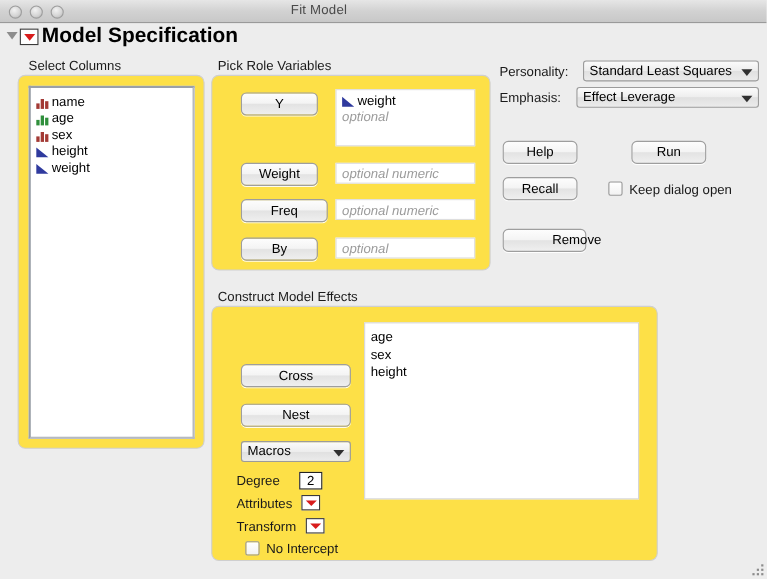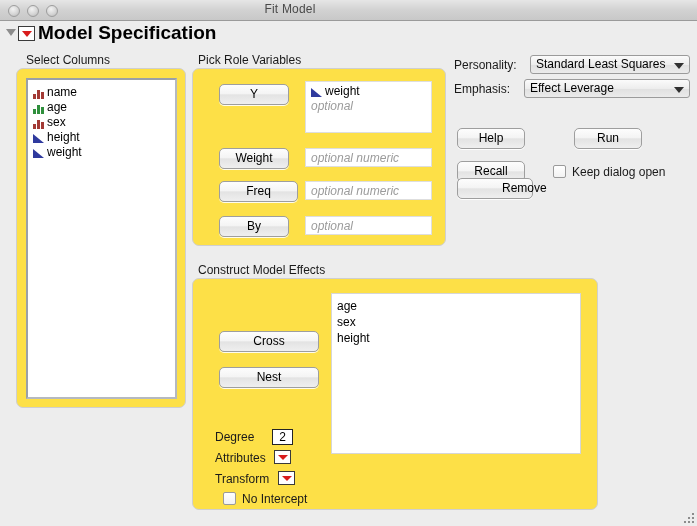--- a/index.html
+++ b/index.html
@@ -293,31 +293,35 @@
 
   <div class="lbl-right" style="left:454px; top:82px;">Emphasis:</div>
   <div class="combo" style="left:524px; top:79px; width:166px;">
     <span>Effect Leverage</span>
     <span class="arrow"></span>
   </div>
 
   <div class="rbtn" style="left:457px; top:128px; width:68px;">Help</div>
   <div class="rbtn" style="left:574px; top:128px; width:68px;">Run</div>
   <div class="rbtn" style="left:457px; top:161px; width:68px;">Recall</div>
-  <div class="rbtn" style="left:457px; top:178px; width:76px;padding-left:44px;">Remove</div>
+  <div class="rbtn" style="left:457px; top:208px; width:76px;padding-left:44px;">Remove</div>
 
   <div class="cbox" style="left:553px; top:165px;"></div>
   <div class="cbox-label" style="left:572px; top:165px;">Keep dialog open</div>
 
   <div class="caption" style="left:198px; top:263px;">Construct Model Effects</div>
   <div class="panel" id="effects-panel">
 
     <div class="rbtn" style="left:26px; top:52px; width:100px;">Cross</div>
     <div class="rbtn" style="left:26px; top:88px; width:100px;">Nest</div>
 
+    <div class="combo" style="left:26px; top:122px; width:100px;">
+      <span>Macros</span>
+      <span class="arrow"></span>
+    </div>
 
     <div class="small-lbl" style="left:22px; top:151px;">Degree</div>
     <div id="degree-box">2</div>
 
     <div class="small-lbl" style="left:22px; top:172px;">Attributes</div>
     <div class="redpop" style="left:81px; top:171px;">
         <i></i>
       </div>
 
     <div class="small-lbl" style="left:22px; top:193px;">Transform</div>

